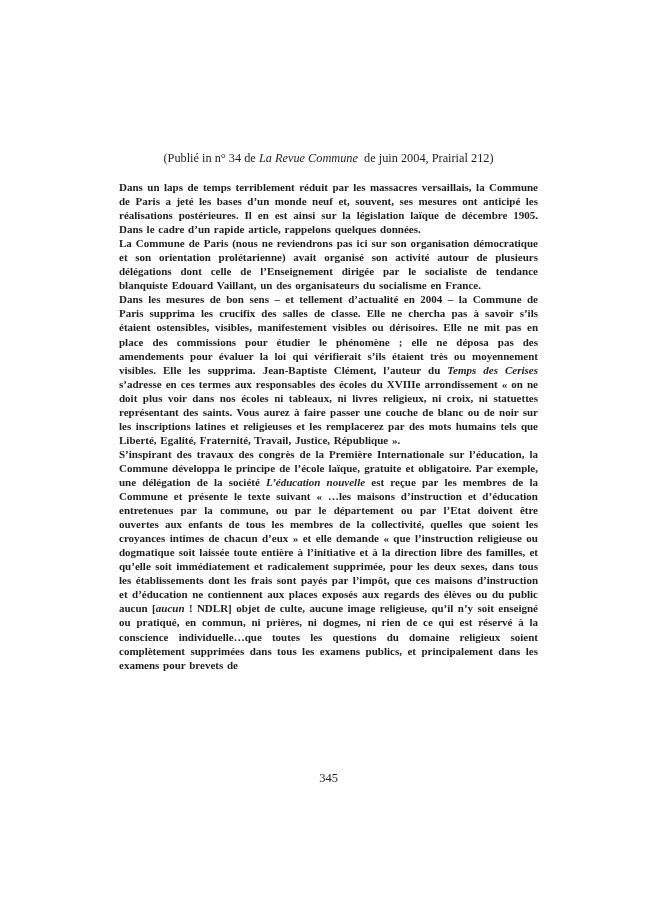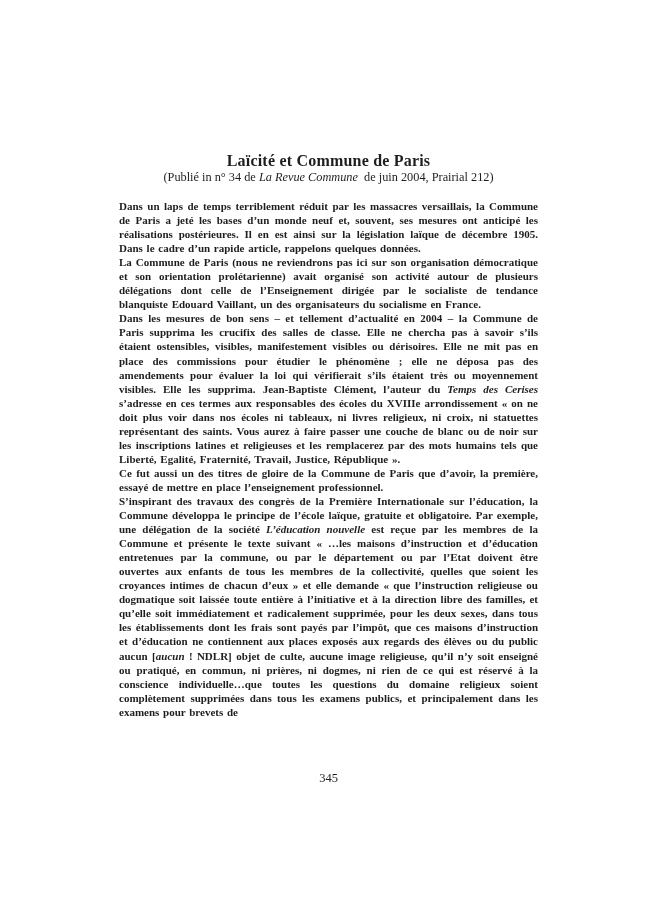--- a/index.html
+++ b/index.html
@@ -54,24 +54,22 @@
     top: 771px;
     text-align: center;
     font-size: 12.5px;
   }
 </style>
 </head>
 <body>
 
 <div class="page">
   <div class="content">
-    <h1 class="doc-title">Laïcité et Commune de Paris</h1>
     <div class="doc-subtitle" id="subtitle"><span>(Publié in n° 34 de </span><i>La Revue Commune</i><span>&nbsp; de juin 2004, Prairial 212)</span></div>
     <div class="doc-body" id="body-container">
         <p><span>Dans un laps de temps terriblement réduit par les massacres versaillais, la Commune de Paris a jeté les bases d’un monde neuf et, souvent, ses mesures ont anticipé les réalisations postérieures. Il en est ainsi sur la législation laïque de décembre 1905. Dans le cadre d’un rapide article, rappelons quelques données.</span></p>
         <p><span>La Commune de Paris (nous ne reviendrons pas ici sur son organisation démocratique et son orientation prolétarienne) avait organisé son activité autour de plusieurs délégations dont celle de l’Enseignement dirigée par le socialiste de tendance blanquiste Edouard Vaillant, un des organisateurs du socialisme en France.</span></p>
         <p><span>Dans les mesures de bon sens – et tellement d’actualité en 2004 – la Commune de Paris supprima les crucifix des salles de classe. Elle ne chercha pas à savoir s’ils étaient ostensibles, visibles, manifestement visibles ou dérisoires. Elle ne mit pas en place des commissions pour étudier le phénomène ; elle ne déposa pas des amendements pour évaluer la loi qui vérifierait s’ils étaient très ou moyennement visibles. Elle les supprima. Jean-Baptiste Clément, l’auteur du </span><i>Temps des Cerises</i><span> s’adresse en ces termes aux responsables des écoles du XVIIIe arrondissement « on ne doit plus voir dans nos écoles ni tableaux, ni livres religieux, ni croix, ni statuettes représentant des saints. Vous aurez à faire passer une couche de blanc ou de noir sur les inscriptions latines et religieuses et les remplacerez par des mots humains tels que Liberté, Egalité, Fraternité, Travail, Justice, République ».</span></p>
-        <p><span>Ce fut aussi un des titres de gloire de la Commune de Paris que d’avoir, la première, essayé de mettre en place l’enseignement professionnel.</span></p>
         <p><span>S’inspirant des travaux des congrès de la Première Internationale sur l’éducation, la Commune développa le principe de l’école laïque, gratuite et obligatoire. Par exemple, une délégation de la société </span><i>L’éducation nouvelle</i><span> est reçue par les membres de la Commune et présente le texte suivant « …les maisons d’instruction et d’éducation entretenues par la commune, ou par le département ou par l’Etat doivent être ouvertes aux enfants de tous les membres de la collectivité, quelles que soient les croyances intimes de chacun d’eux » et elle demande « que l’instruction religieuse ou dogmatique soit laissée toute entière à l’initiative et à la direction libre des familles, et qu’elle soit immédiatement et radicalement supprimée, pour les deux sexes, dans tous les établissements dont les frais sont payés par l’impôt, que ces maisons d’instruction et d’éducation ne contiennent aux places exposés aux regards des élèves ou du public aucun [</span><i>aucun</i><span> ! NDLR] objet de culte, aucune image religieuse, qu’il n’y soit enseigné ou pratiqué, en commun, ni prières, ni dogmes, ni rien de ce qui est réservé à la conscience individuelle…que toutes les questions du domaine religieux soient complètement supprimées dans tous les examens publics, et principalement dans les examens pour brevets de</span></p>
       </div>
   </div>
   <div class="page-number">345</div>
 </div>
 
 </body></html>

